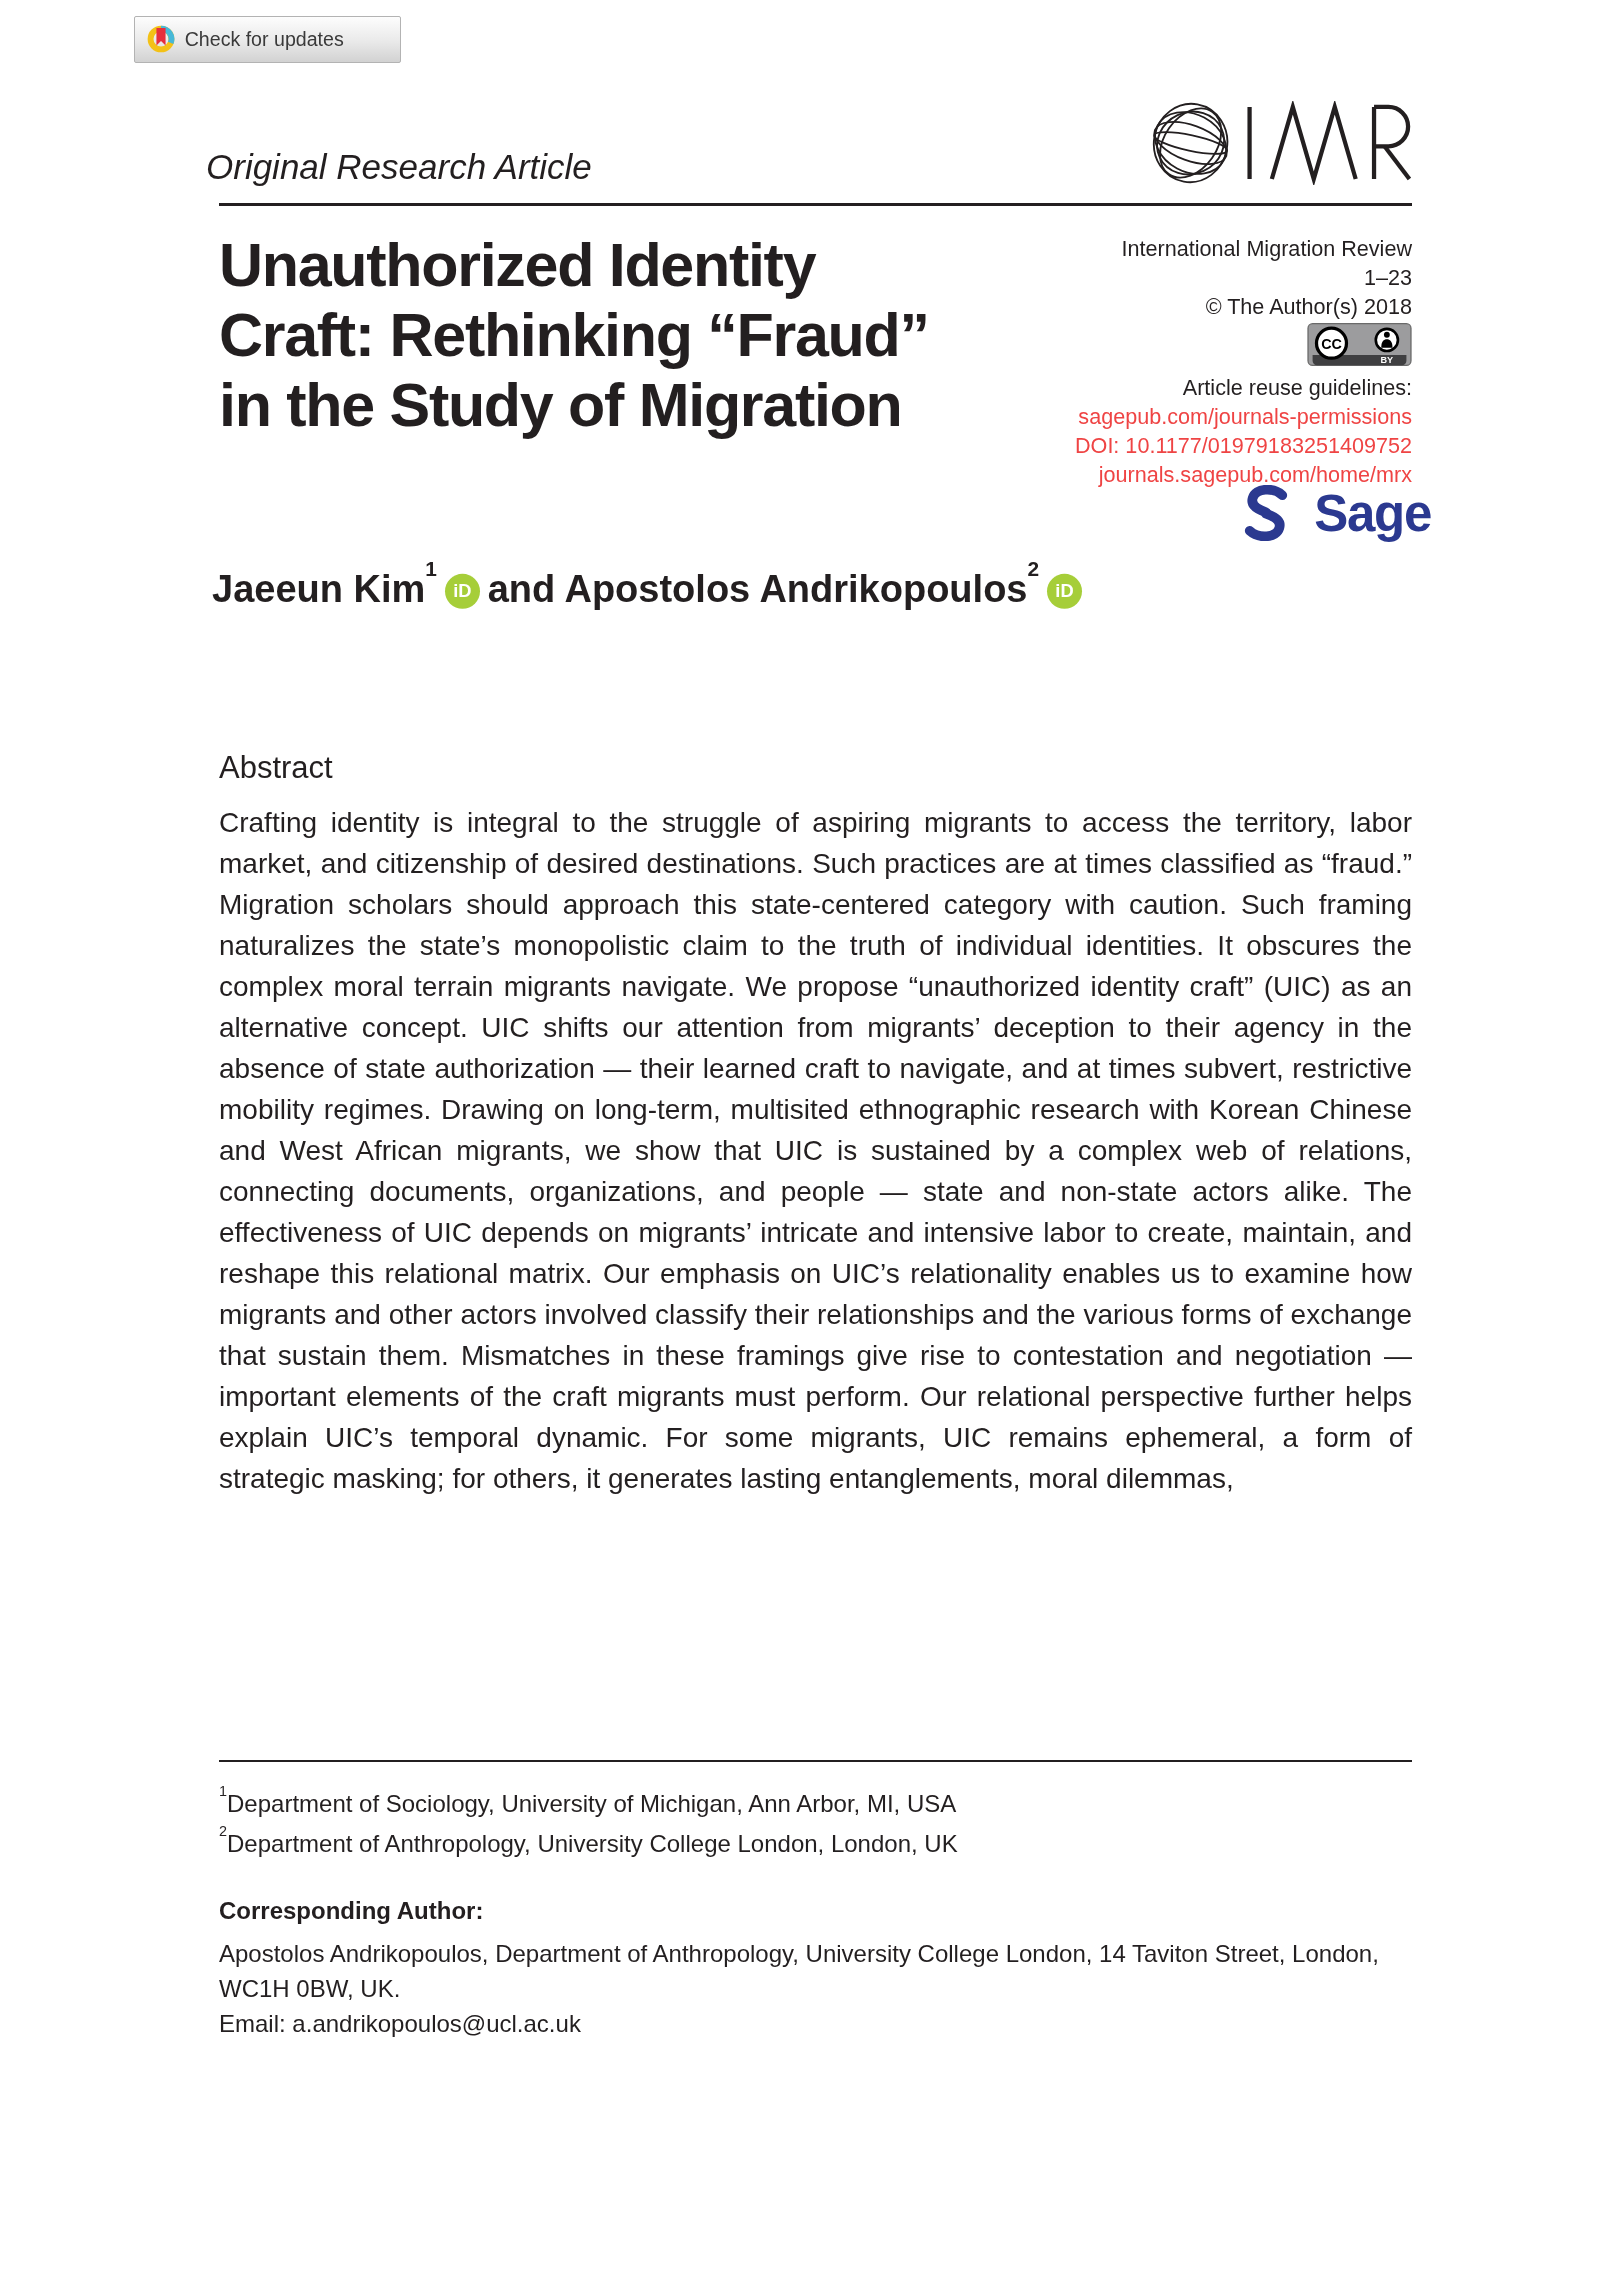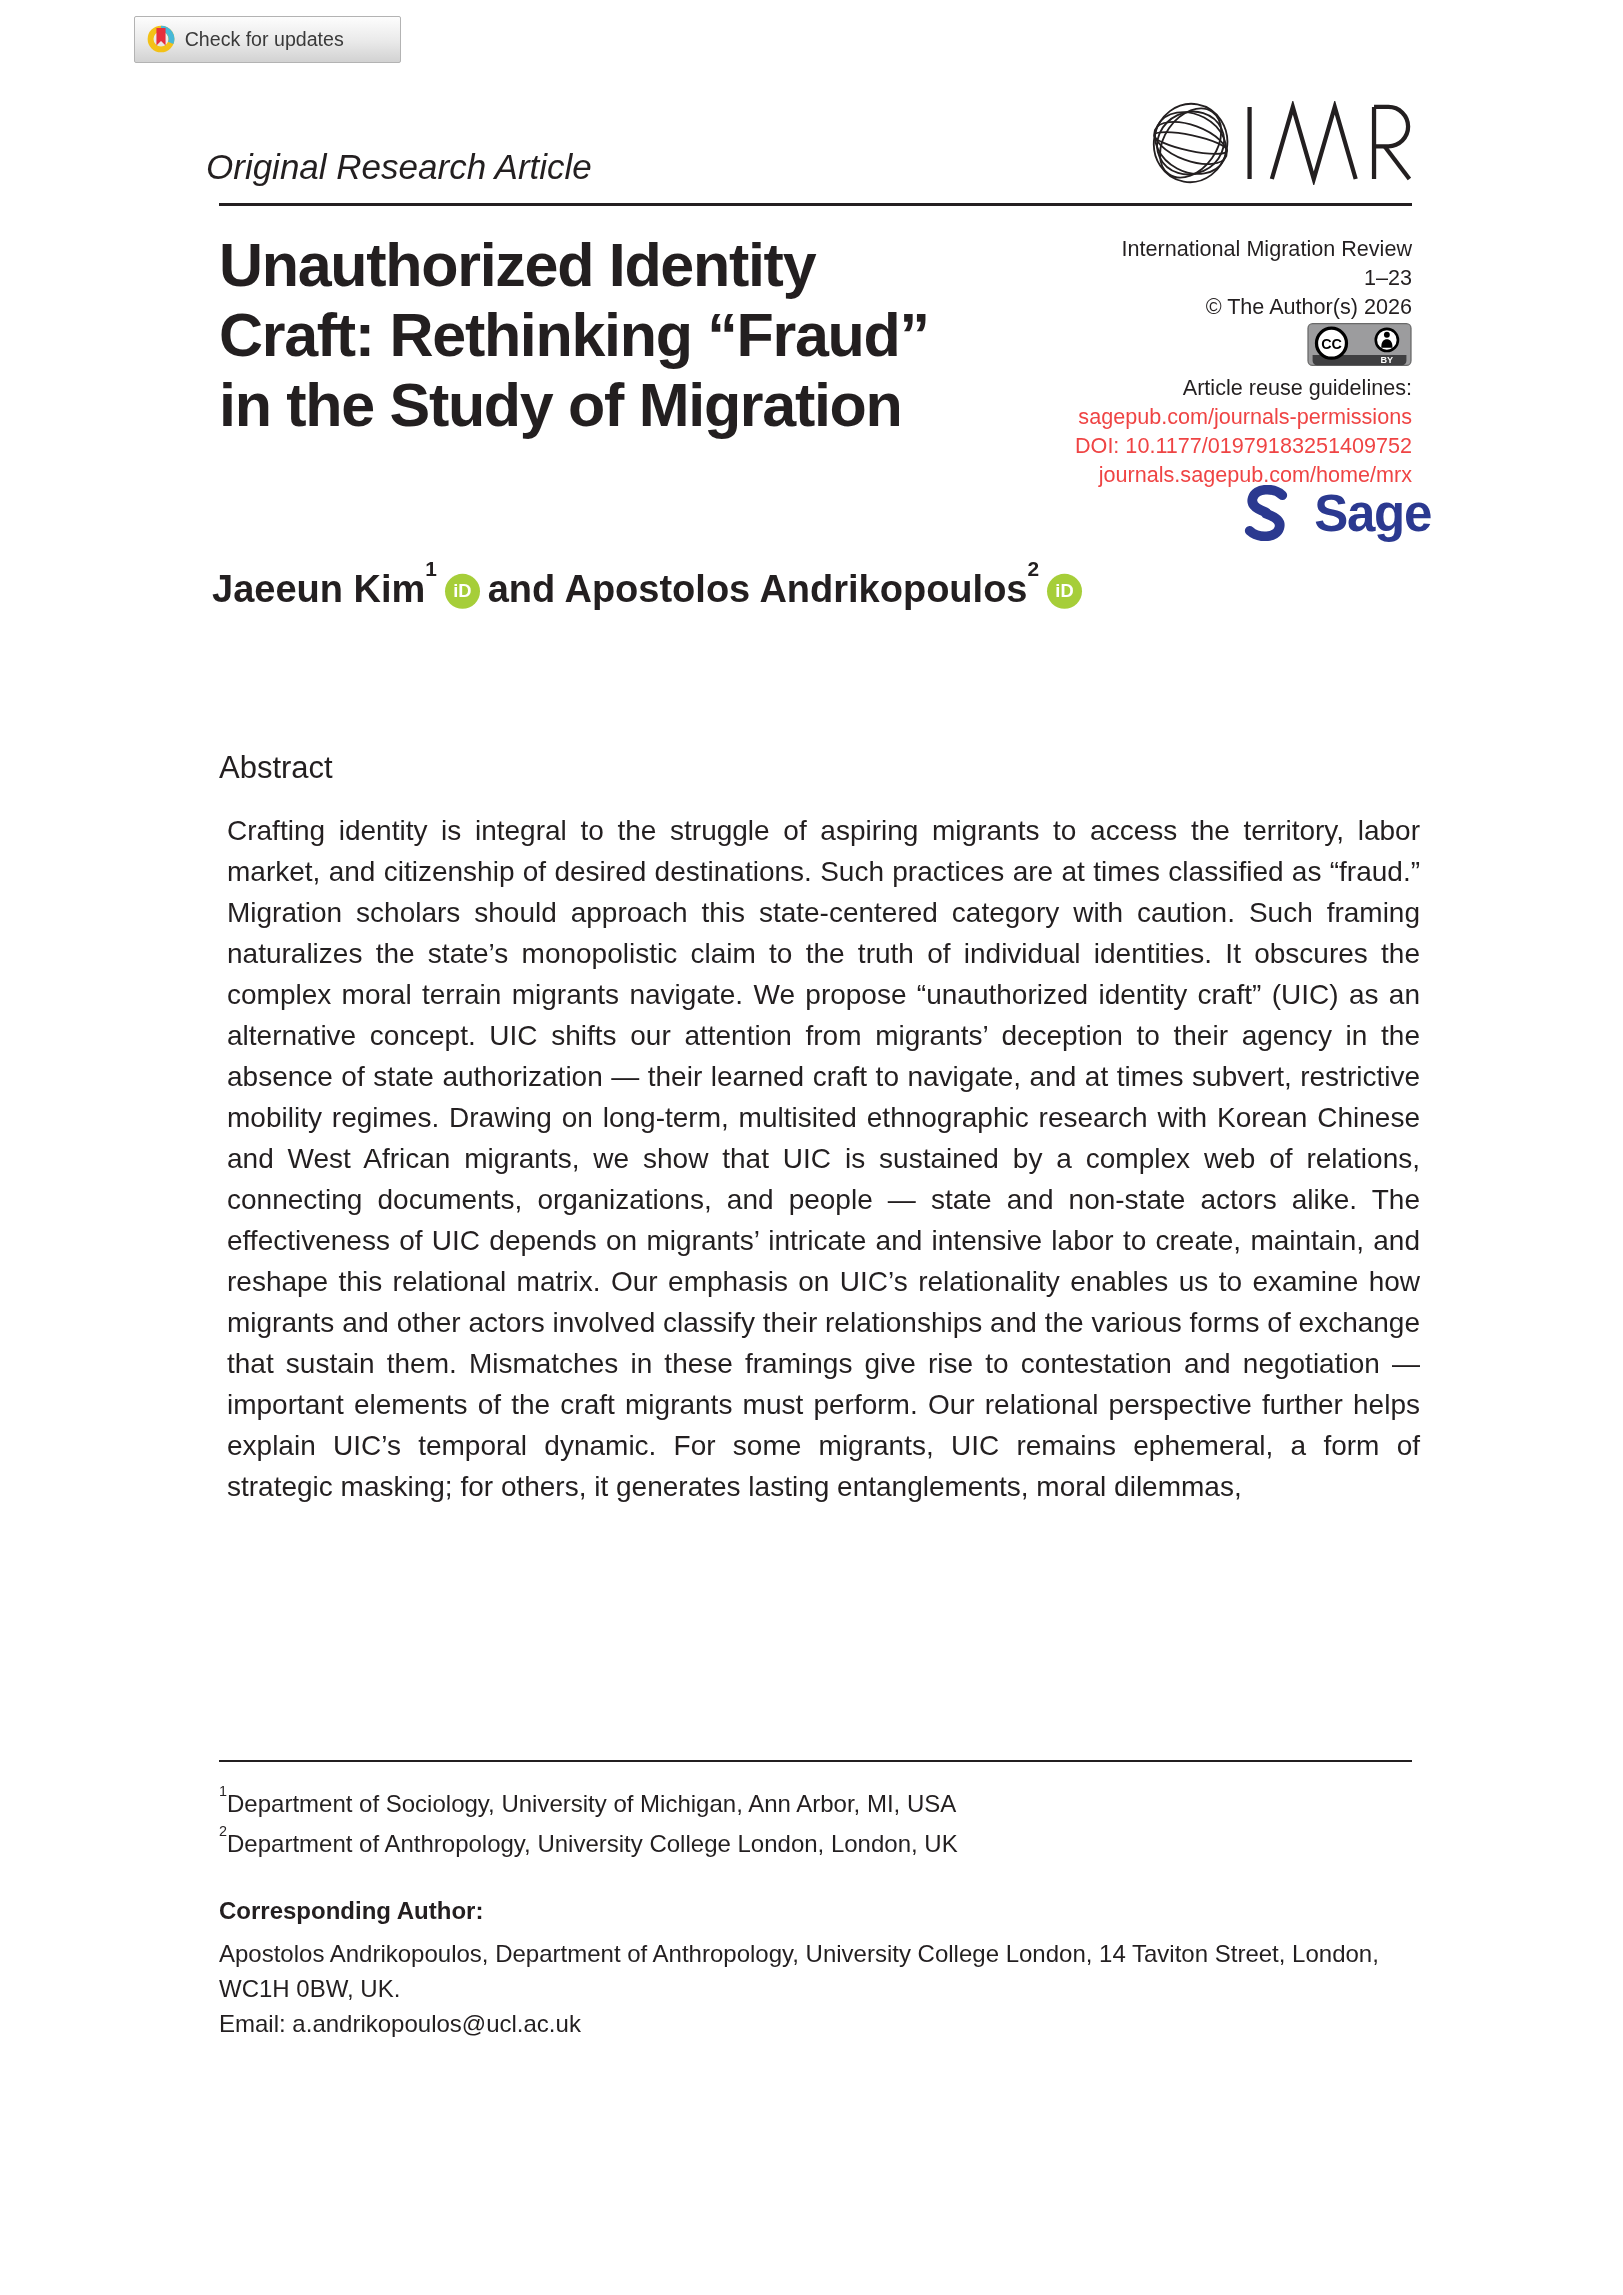--- a/index.html
+++ b/index.html
@@ -40,21 +40,21 @@
   
   .authors{position:absolute;left:212px;top:568px;font-size:38px;font-weight:700;white-space:nowrap;}
   .authors sup{font-size:0.55em;position:relative;top:-0.6em;}
   .orcid{display:inline-flex;width:35px;height:35px;border-radius:50%;background:#a6ce39;color:#ffffff;
          align-items:center;justify-content:center;font-size:18.3px;font-weight:700;
          transform:translateY(-5.2px);margin-left:7.9px;letter-spacing:0;}
   .authors .conn{margin:0 9.2px 0 7.9px;}
 
   
   .abs-head{position:absolute;left:219px;top:750px;margin:0;font-size:31px;font-weight:400;}
-  .abs-body{position:absolute;left:219px;top:802px;margin:8px;width:1193px;font-size:28px;
+  .abs-body{position:absolute;left:219px;top:802px;margin:0;width:1193px;font-size:28px;
             line-height:41px;text-align:justify;}
 
   
   .affiliations{position:absolute;left:219px;top:1781px;font-size:24px;line-height:35px;}
   .affiliations sup{font-size:0.6em;position:relative;top:-0.5em;}
   .corresponding{position:absolute;left:219px;top:1893px;width:1193px;font-size:24px;line-height:35px;}
   .corr-head{font-weight:700;margin-bottom:7.9px;}
   .email-link{color:#231f20;}
 </style>
 </head>
@@ -90,21 +90,21 @@
         <path d="M342 119 V9"></path>
         <path d="M342 9 H364 A30 30 0 0 1 364 69 H342"></path>
         <path d="M358 69 L396 119"></path>
       </g>
     </svg>
   </div>
 
   <div class="journal-info">
     <div>International Migration Review</div>
     <div>1–23</div>
-    <div>© The Author(s) 2026</div>
+    <div>© The Author(s) 2018</div>
     <div class="cc-wrap">
       <svg width="105" height="43" viewBox="0 0 160 66" style="font-size:33px">
         <rect x="1" y="1" width="158" height="64" rx="7" fill="#9c9c9e" stroke="#6a6a6a" stroke-width="2"></rect>
         <path d="M8 49 H152 V58 A7 7 0 0 1 145 65 H15 A7 7 0 0 1 8 58 Z" fill="#3f3f41"></path>
         <circle cx="37" cy="31" r="23" fill="#ffffff" stroke="#000000" stroke-width="5"></circle>
         <text x="37" y="40" text-anchor="middle" font-size="22" font-weight="bold" fill="#000000" font-family="Liberation Sans, sans-serif">CC</text>
         <circle cx="122" cy="26" r="17" fill="#ffffff" stroke="#000000" stroke-width="4"></circle>
         <circle cx="122" cy="18" r="4.5" fill="#000000"></circle>
         <path d="M113.5 36 c0-7 3.8-11 8.5-11 s8.5 4 8.5 11 v2 h-17 z" fill="#000000"></path>
         <text x="122" y="62" text-anchor="middle" font-size="14" font-weight="bold" fill="#ffffff" font-family="Liberation Sans, sans-serif">BY</text>

